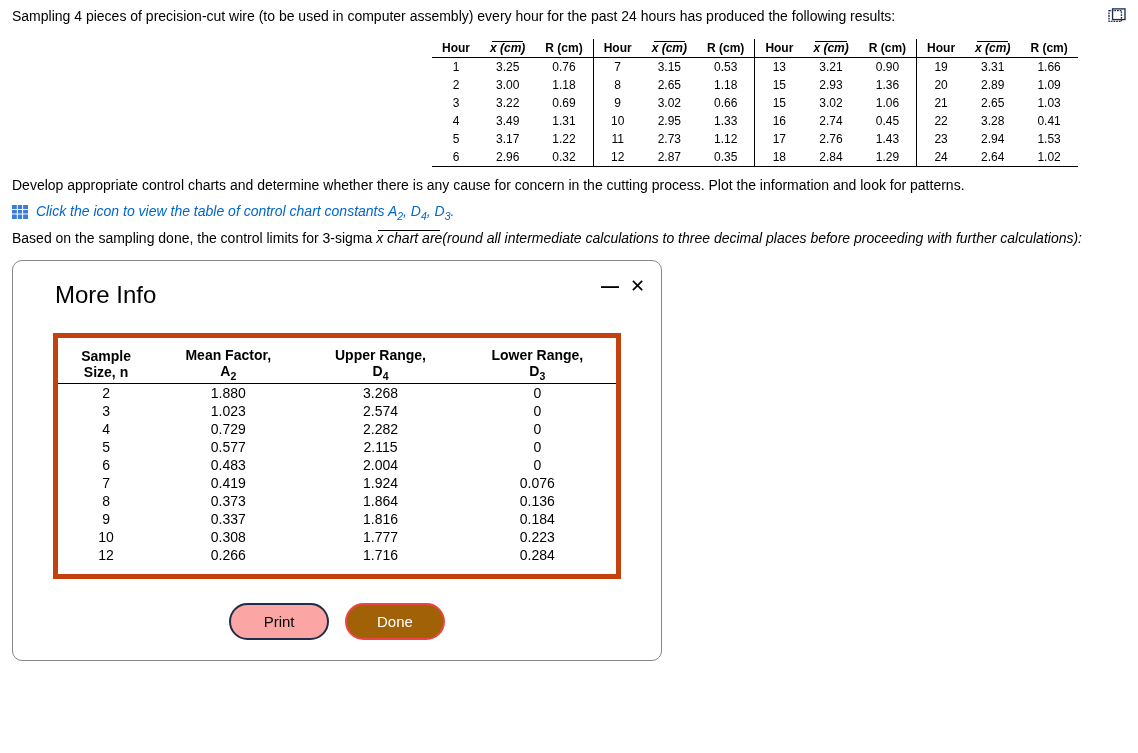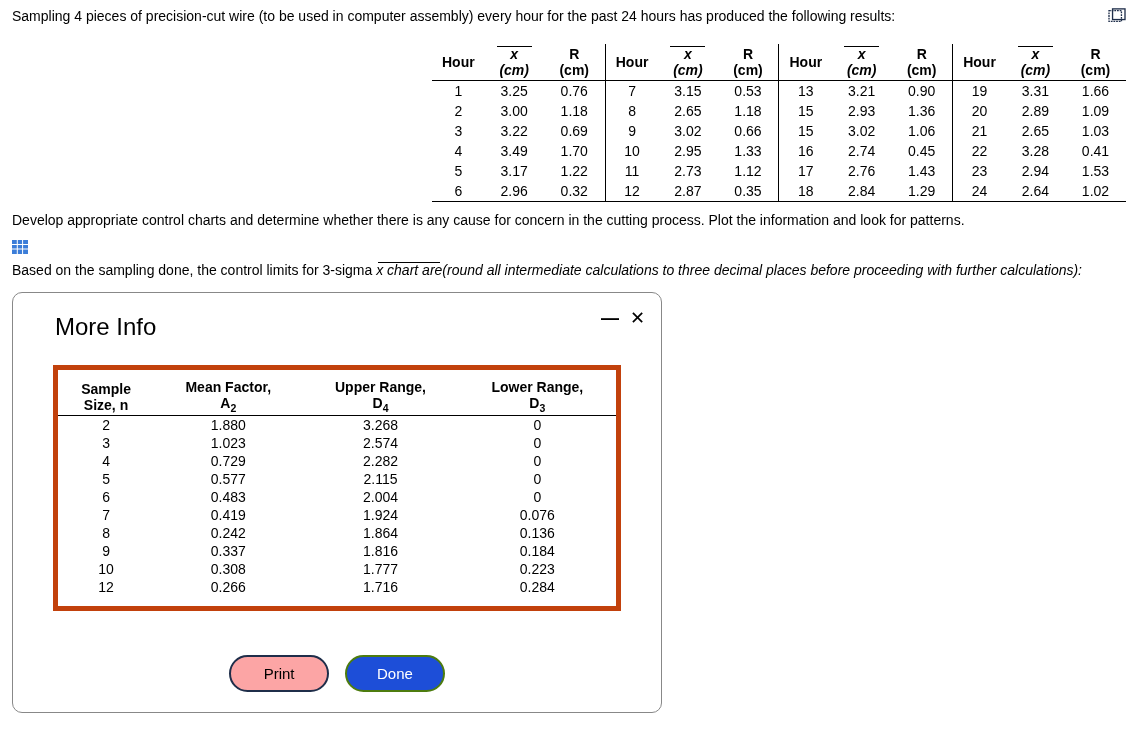--- a/index.html
+++ b/index.html
@@ -5,25 +5,26 @@
   * { box-sizing: border-box; }
   body {
     font-family: Arial, Helvetica, sans-serif;
     font-size: 14px;
     color: #000;
     margin: 0;
     padding: 8px 12px;
     background: #fff;
     width: 1138px;
   }
-  .intro { margin-bottom: 20px; }
+  .intro { margin-bottom: 0; }
   .data-table {
     border-collapse: collapse;
     margin-left: 420px;
-    font-size: 14px;
+    font-size: 12px;
+    margin-top: 15px;
   }
   .data-table th, .data-table td {
     padding: 2px 10px;
     text-align: center;
     font-weight: normal;
   }
   .data-table thead th {
     border-bottom: 1px solid #000;
     font-weight: bold;
   }
@@ -83,24 +84,23 @@
     font-size: 15px;
     margin: 0 6px;
     cursor: pointer;
   }
   .btn-print {
     background: #fca5a5;
     border: 2px solid #1f2e4a;
     color: #000;
   }
   .btn-done {
-    background: #1d4ed8;
-    border: 2px solid #4d7c0f;
+    background: #a16207;
+    border: 2px solid #ef4444;
     color: #fff;
-    margin-top: 20px;
   }
   .sub { font-size: 0.75em; vertical-align: sub; }
   .xbar { position: relative; display: inline-block; font-style: italic; }
   .xbar::before {
     content: "";
     position: absolute;
     top: 0; left: 2px; right: 2px;
     border-top: 1px solid #000;
   }
   .new-window {
@@ -175,21 +175,21 @@
         <td class="sep-left">15</td>
         <td>3.02</td>
         <td>1.06</td>
         <td class="sep-left">21</td>
         <td>2.65</td>
         <td>1.03</td>
       </tr>
       <tr>
         <td>4</td>
         <td>3.49</td>
-        <td>1.70</td>
+        <td>1.31</td>
         <td class="sep-left">10</td>
         <td>2.95</td>
         <td>1.33</td>
         <td class="sep-left">16</td>
         <td>2.74</td>
         <td>0.45</td>
         <td class="sep-left">22</td>
         <td>3.28</td>
         <td>0.41</td>
       </tr>
@@ -227,20 +227,23 @@
 <div class="instr">Develop appropriate control charts and determine whether there is any cause for concern in the cutting process. Plot the information and look for patterns.</div>
 
 <div class="instr">
   <svg class="table-icon" viewBox="0 0 16 14">
     <rect x="0" y="0" width="16" height="14" fill="#3b7dd8"></rect>
     <line x1="0" y1="4.5" x2="16" y2="4.5" stroke="#fff"></line>
     <line x1="0" y1="9" x2="16" y2="9" stroke="#fff"></line>
     <line x1="5.3" y1="0" x2="5.3" y2="14" stroke="#fff"></line>
     <line x1="10.6" y1="0" x2="10.6" y2="14" stroke="#fff"></line>
   </svg>
+  <span class="icon-link">
+    <span>Click the icon to view the table of control chart constants A</span><span class="sub">2</span><span>, D</span><span class="sub">4</span><span>, D</span><span class="sub">3</span><span>.</span>
+  </span>
 </div>
 
 <div class="based">
   <span>Based on the sampling done, the control limits for 3-sigma </span><span class="xbar">x chart are </span><span class="paren-it">(round all intermediate calculations to three decimal places before proceeding with further calculations):</span>
 </div>
 
 <div class="dialog">
   <div class="dialog-ctrl">
     <span><b>—</b></span>
     <span>✕</span>
@@ -289,21 +292,21 @@
             <td>0</td>
           </tr>
           <tr>
             <td>7</td>
             <td>0.419</td>
             <td>1.924</td>
             <td>0.076</td>
           </tr>
           <tr>
             <td>8</td>
-            <td>0.242</td>
+            <td>0.373</td>
             <td>1.864</td>
             <td>0.136</td>
           </tr>
           <tr>
             <td>9</td>
             <td>0.337</td>
             <td>1.816</td>
             <td>0.184</td>
           </tr>
           <tr>

